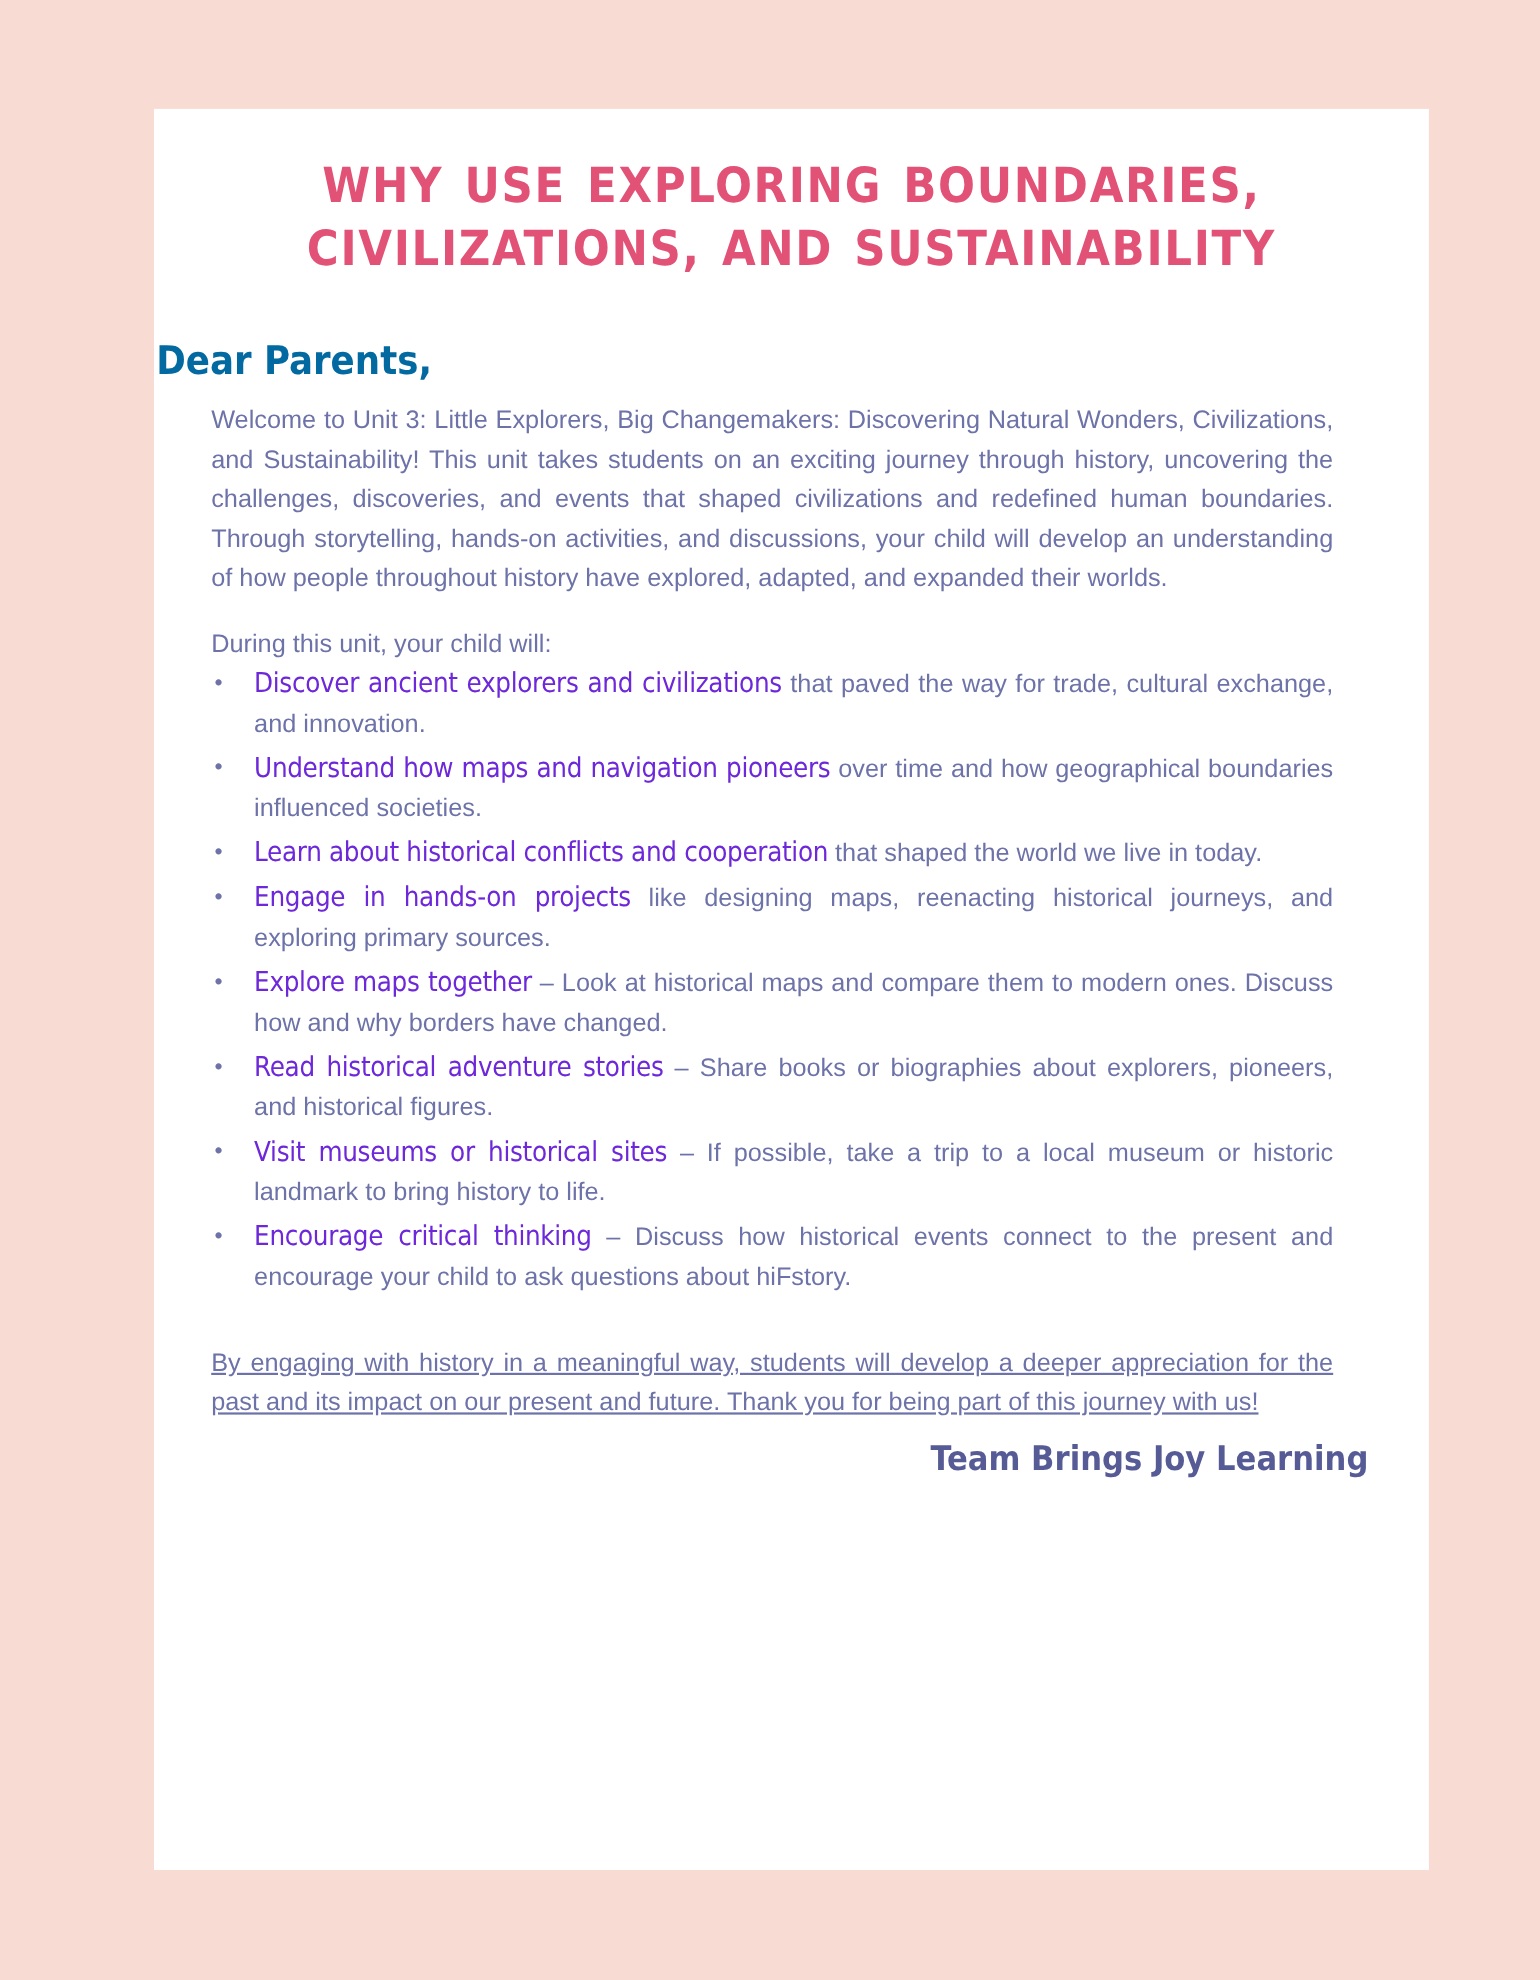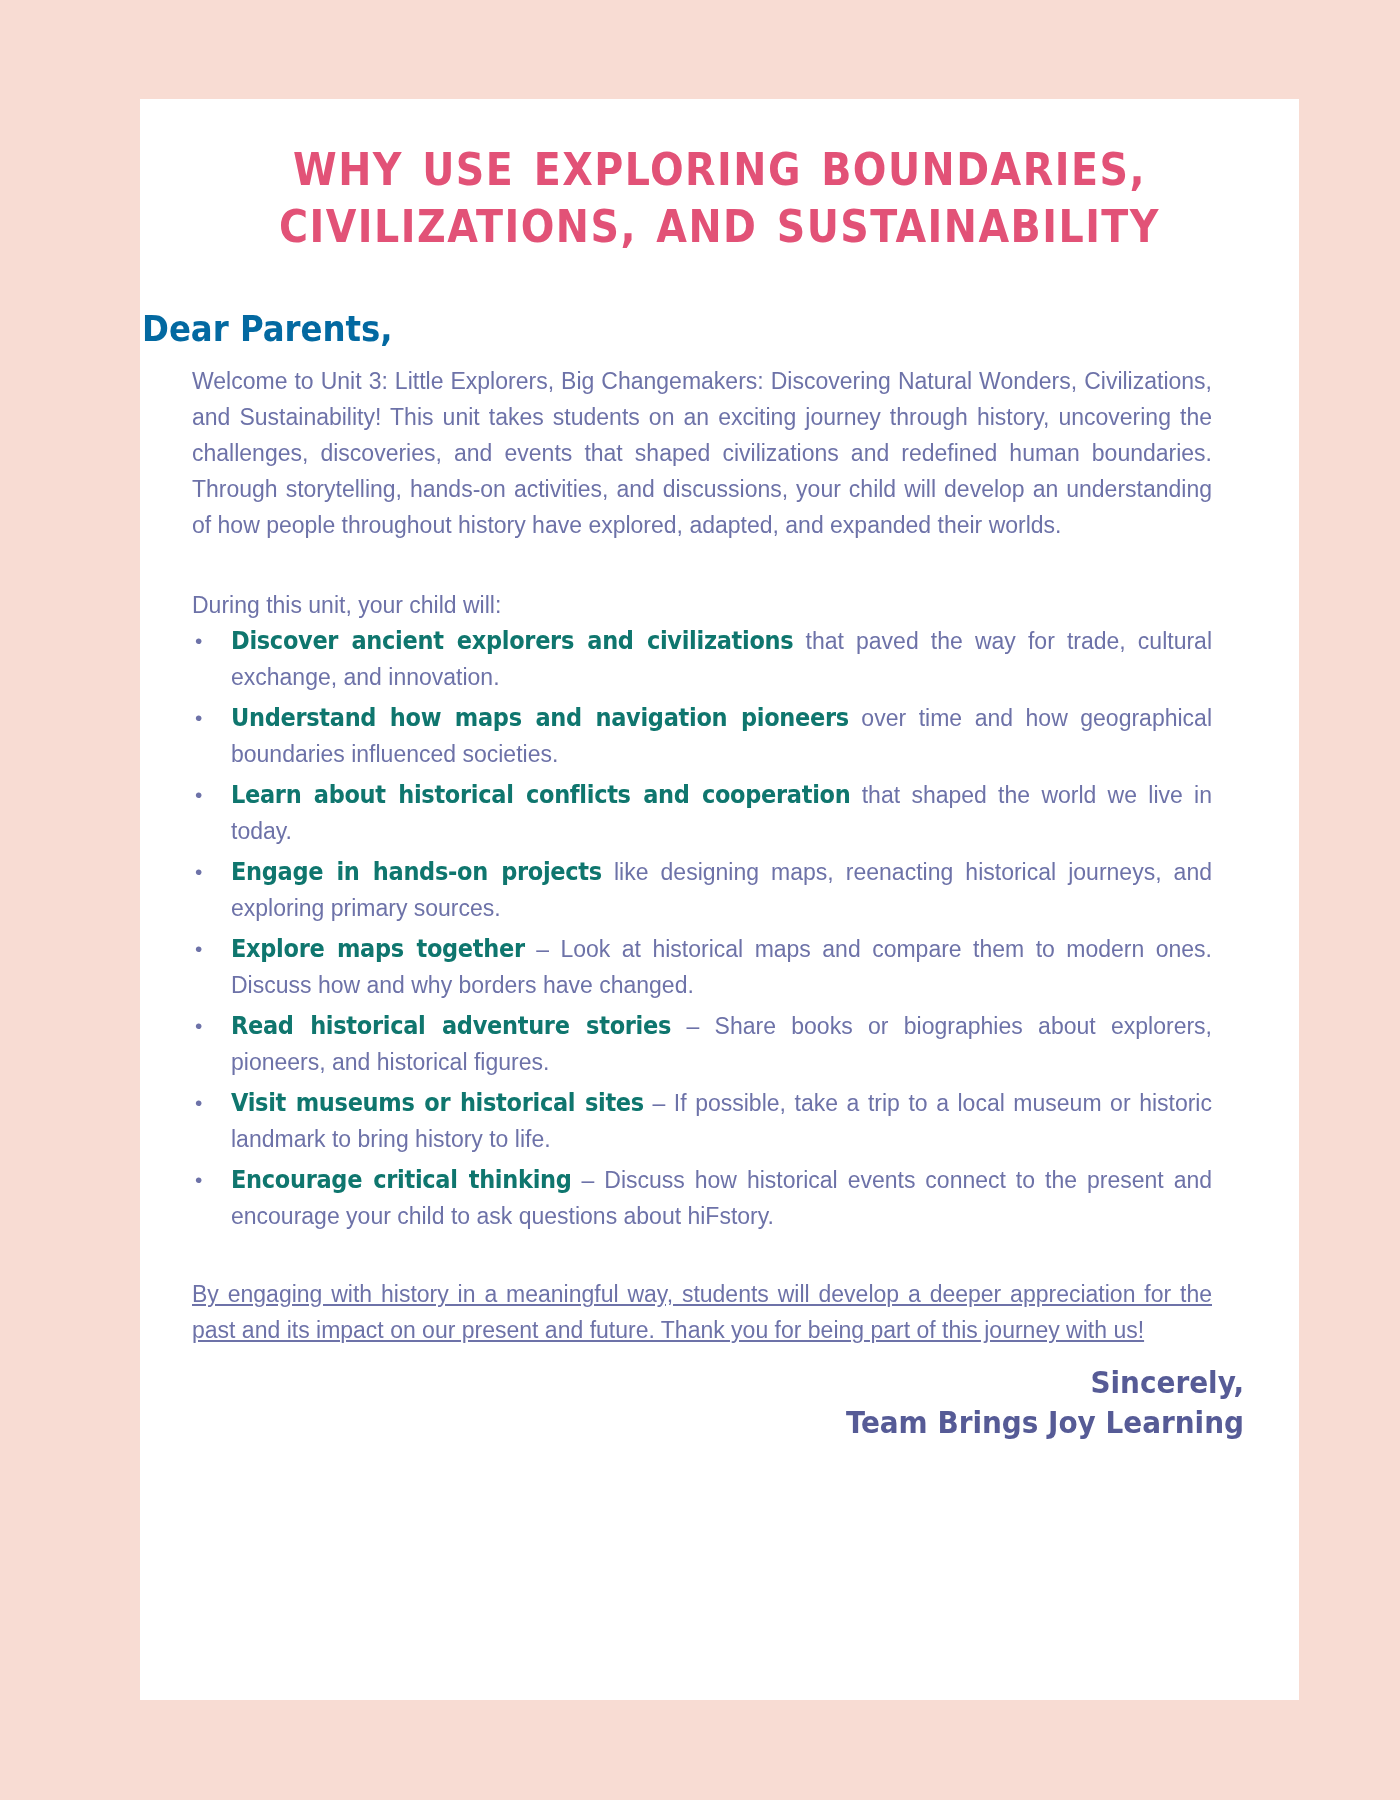--- a/index.html
+++ b/index.html
@@ -41,36 +41,36 @@
   }
   .col {
     margin-left: 52px;
     width: 1020px;
     color: #6d72a8;
     font-size: 23px;
     line-height: 36px;
     text-align: justify;
   }
   .intro { margin-top: 12px; }
-  .lead  { margin-top: 44px; }
+  .lead  { margin-top: 24px; }
   .closing { margin-top: 42px; text-decoration: underline; }
   .bullet { display: flex; margin-bottom: 5px; }
   .bullet .marker {
     flex: 0 0 36px;
     padding-left: 3px;
     font-size: 21px;
   }
   .bullet .btext { flex: 1; text-align: justify; }
   .b {
     font-family: "DejaVu Sans", sans-serif;
     font-stretch: condensed;
-    font-weight: bold;
+    font-weight: normal;
     font-size: 25px;
     letter-spacing: -0.3px;
-    color: #0f766e;
+    color: #6d28d9;
   }
   .signature {
     margin: 14px 0 0 52px;
     width: 1052px;
     text-align: right;
     font-family: "DejaVu Sans", sans-serif;
     font-stretch: condensed;
     font-weight: bold;
     font-size: 31px;
     line-height: 40px;
@@ -128,17 +128,16 @@
     </div>
     <div class="bullet">
       <span class="marker">•</span>
       <span class="btext"><span class="b">Encourage critical thinking</span> <span>– Discuss how historical events connect to the present and encourage your child to ask questions about hiFstory.</span></span>
     </div>
   </div>
 
   <div class="col closing">By engaging with history in a meaningful way, students will develop a deeper appreciation for the past and its impact on our present and future. Thank you for being part of this journey with us!</div>
 
   <div class="signature">
-    <div>Sincerely,</div>
     <div>Team Brings Joy Learning</div>
   </div>
 
 </div>
 
 </body></html>

